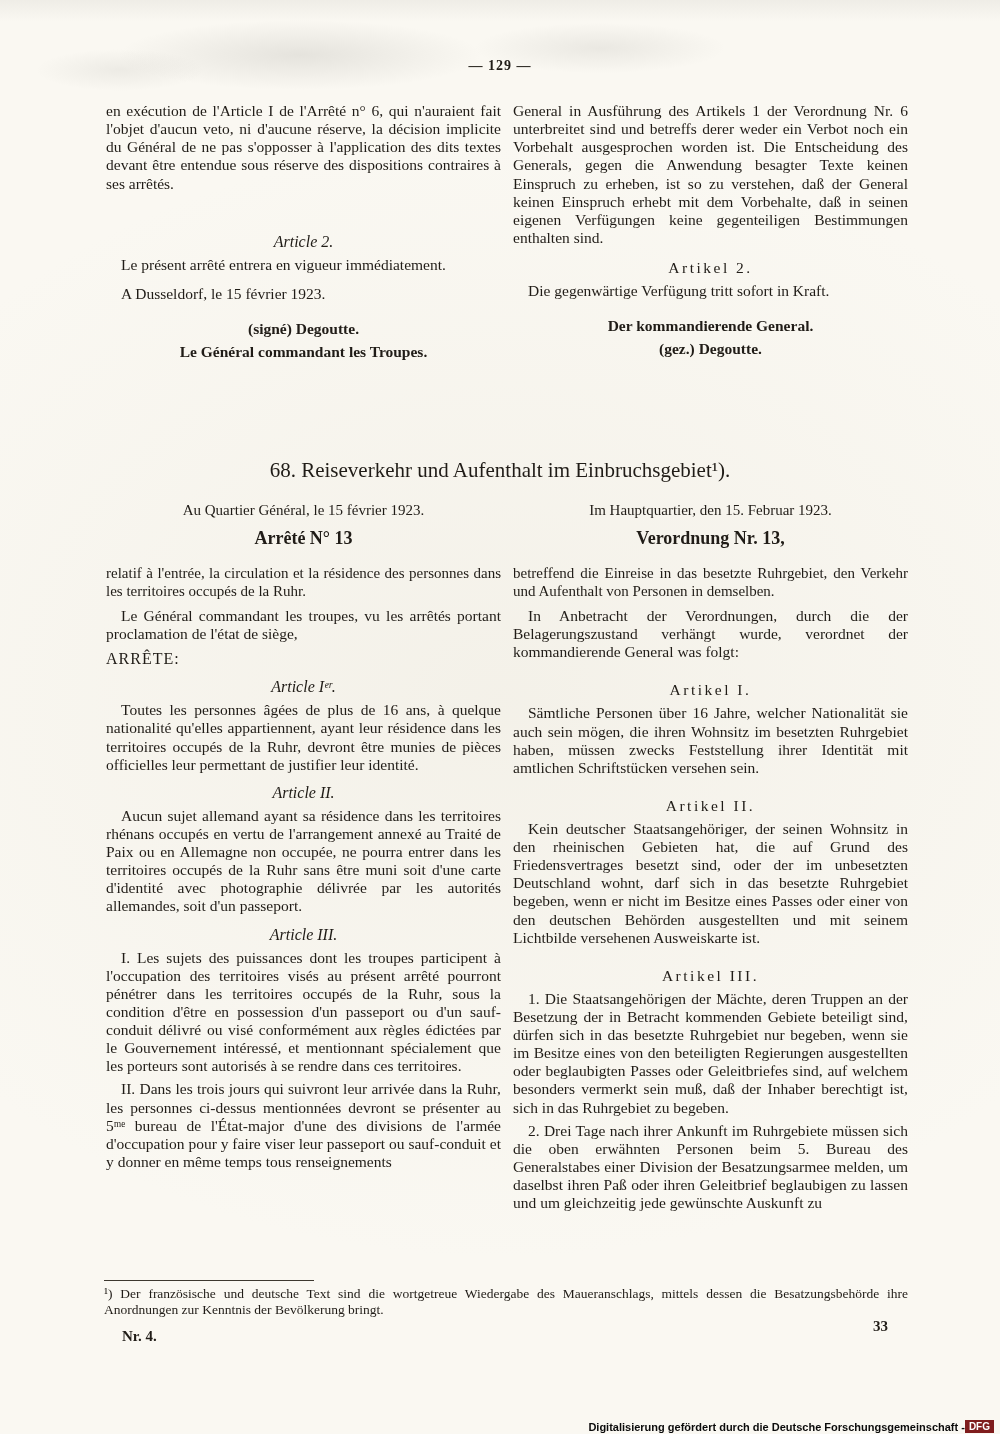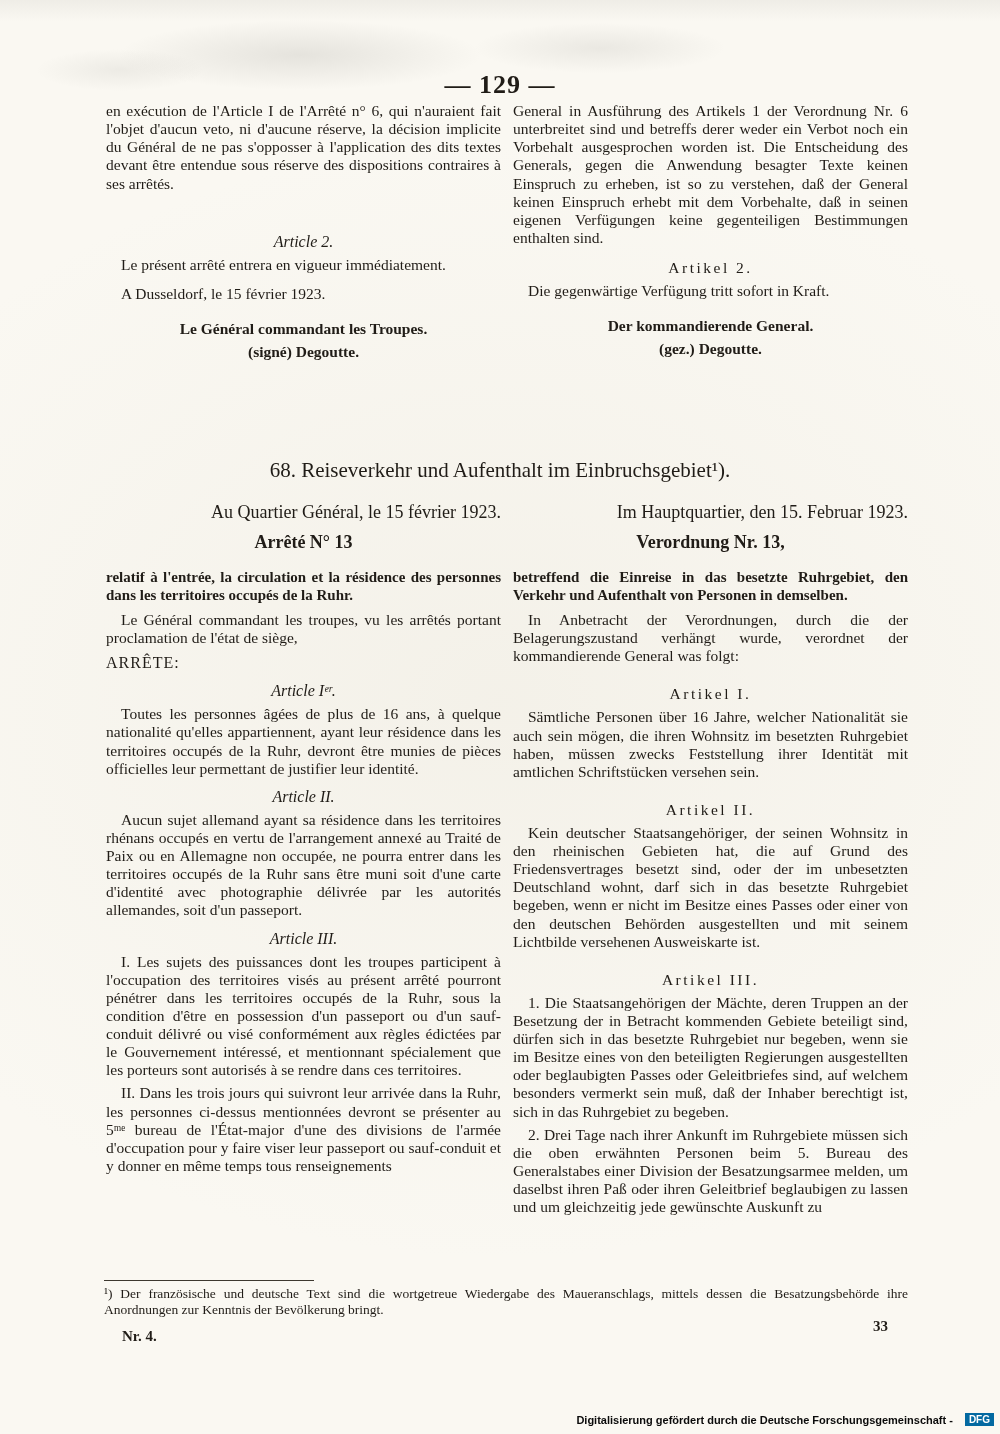--- a/index.html
+++ b/index.html
@@ -14,22 +14,22 @@
   .texture {
     position:absolute; inset:0; pointer-events:none;
     background:
       radial-gradient(ellipse 260px 50px at 300px 55px, rgba(120,118,112,.16), transparent 70%),
       radial-gradient(ellipse 180px 36px at 600px 48px, rgba(120,118,112,.12), transparent 70%),
       radial-gradient(ellipse 120px 30px at 120px 70px, rgba(120,118,112,.10), transparent 70%),
       linear-gradient(to bottom, rgba(140,138,130,.10), rgba(140,138,130,0) 22px),
       radial-gradient(ellipse 900px 700px at 500px 700px, rgba(225,220,205,.25), transparent 80%);
   }
   .page-number {
-    position:absolute; top:70px; left:0; width:100%;
-    text-align:center; font-size:26px; font-weight:bold; letter-spacing:1px;
+    position:absolute; top:58px; left:0; width:100%;
+    text-align:center; font-size:14px; font-weight:bold; letter-spacing:1px;
   }
   .two-col {
     position:absolute; left:106px; right:92px;
     display:grid; grid-template-columns:1fr 1fr; column-gap:22px;gap:12px;
   }
   #part1 { top:102px; }
   #part2 { top:502px; }
   .body { font-size:15.5px; line-height:1.17; text-align:justify; }
   .indent { text-indent:15px; }
   .art-fr {
@@ -42,58 +42,58 @@
   }
   .push-top { margin-top:40px; }
   .push-top-sm { margin-top:12px; }
   .dateline { margin-top:11px; padding-left:15px; text-align:left;font-family:Liberation Serif, serif; }
   .sigblock { margin-top:14px; }
   .sig { text-align:center; font-weight:bold; font-size:15.5px; line-height:1.5; }
   .decree-heading {
     position:absolute; top:458px; left:0; width:100%;
     text-align:center; font-size:21px; font-weight:normal;
   }
-  .dateline2 { text-align:right; font-size:18px; margin-bottom:9px; }
+  .dateline2 { text-align:center; font-size:15px; margin-bottom:9px; }
   .col-title { text-align:center; font-size:18px; font-weight:bold; margin:2px 0 15px; }
-  .subtitle { font-weight:bold; font-size:15px; line-height:1.2; text-align:justify; }
+  .subtitle { font-weight:normal; font-size:15px; line-height:1.2; text-align:justify; }
   .intro { margin-top:7px; }
   .arrete { text-align:left; font-size:16px; letter-spacing:1px; margin:7px 0 3px; }
   .para-follow { margin-top:5px; }
   .footnote-block { position:absolute; top:1280px; left:104px; right:92px; }
   .footnote-rule { width:210px; border-top:1.5px solid #3d382f; margin-bottom:5px; }
   .footnote { font-size:13.5px; line-height:1.2; text-align:justify; }
   .footer-left { position:absolute; top:1328px; left:122px; font-weight:bold; font-size:15px; }
   .footer-right { position:absolute; top:1318px; right:112px; font-weight:bold; font-size:15px; }
   .dfg-line {
-    position:absolute; bottom:8px; right:6px;
+    position:absolute; bottom:1px; right:6px;
     font-family:"Liberation Sans","DejaVu Sans",sans-serif;
     font-size:11px; font-weight:bold; color:#0b0b0b;
-    display:flex; align-items:center; gap:12px;
+    display:flex; align-items:center; gap:0;
   }
   .dfg-logo {
-    background:#0369a1; color:#fff; padding:1px 4px; font-size:10px;
+    background:#7f1d1d; color:#fff; padding:1px 4px; font-size:10px;
     font-family:"Liberation Sans","DejaVu Sans",sans-serif; font-weight:bold;
   }
 </style>
 </head>
 <body>
 
 <div class="texture"></div>
 
 <div class="page-number">—  129  —</div>
 
 <div class="two-col" id="part1">
   <div class="col">
     <p class="body">en exécution de l'Article I de l'Arrêté n° 6, qui n'auraient fait l'objet d'aucun veto, ni d'aucune réserve, la décision implicite du Général de ne pas s'opposser à l'application des dits textes devant être entendue sous réserve des dispositions contraires à ses arrêtés.</p>
     <h4 class="art-fr push-top">Article 2.</h4>
     <p class="body indent">Le présent arrêté entrera en vigueur immédiatement.</p>
     <p class="body dateline">A Dusseldorf, le 15 février 1923.</p>
     <div class="sigblock">
+      <p class="sig">(signé) Degoutte.</p>
       <p class="sig">Le Général commandant les Troupes.</p>
-      <p class="sig">(signé) Degoutte.</p>
     </div>
   </div>
   <div class="col">
     <p class="body">General in Ausführung des Artikels 1 der Verordnung Nr. 6 unterbreitet sind und betreffs derer weder ein Verbot noch ein Vorbehalt ausgesprochen worden ist. Die Entscheidung des Generals, gegen die Anwendung besagter Texte keinen Einspruch zu erheben, ist so zu verstehen, daß der General keinen Einspruch erhebt mit dem Vorbehalte, daß in seinen eigenen Verfügungen keine gegenteiligen Bestimmungen enthalten sind.</p>
     <h4 class="art-de push-top-sm">Artikel 2.</h4>
     <p class="body indent">Die gegenwärtige Verfügung tritt sofort in Kraft.</p>
     <div class="sigblock">
       <p class="sig">Der kommandierende General.</p>
       <p class="sig">(gez.) Degoutte.</p>
     </div>

